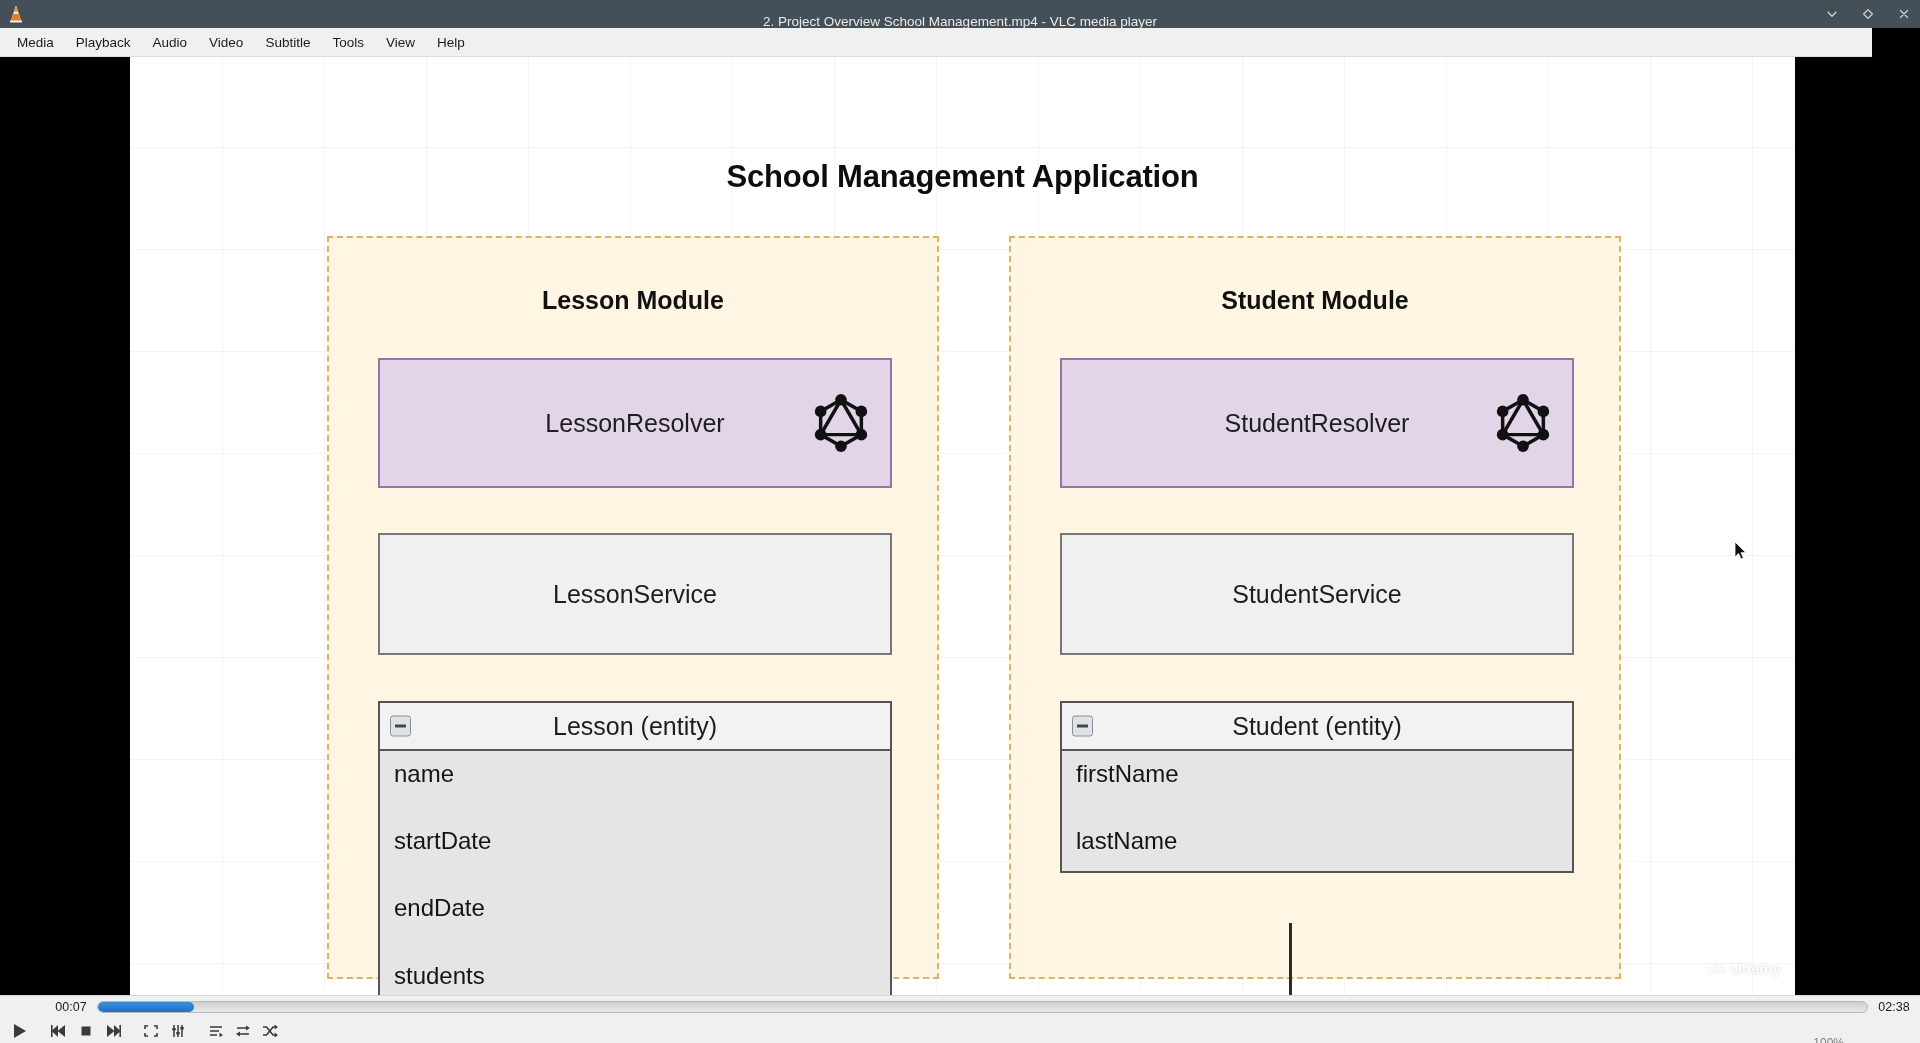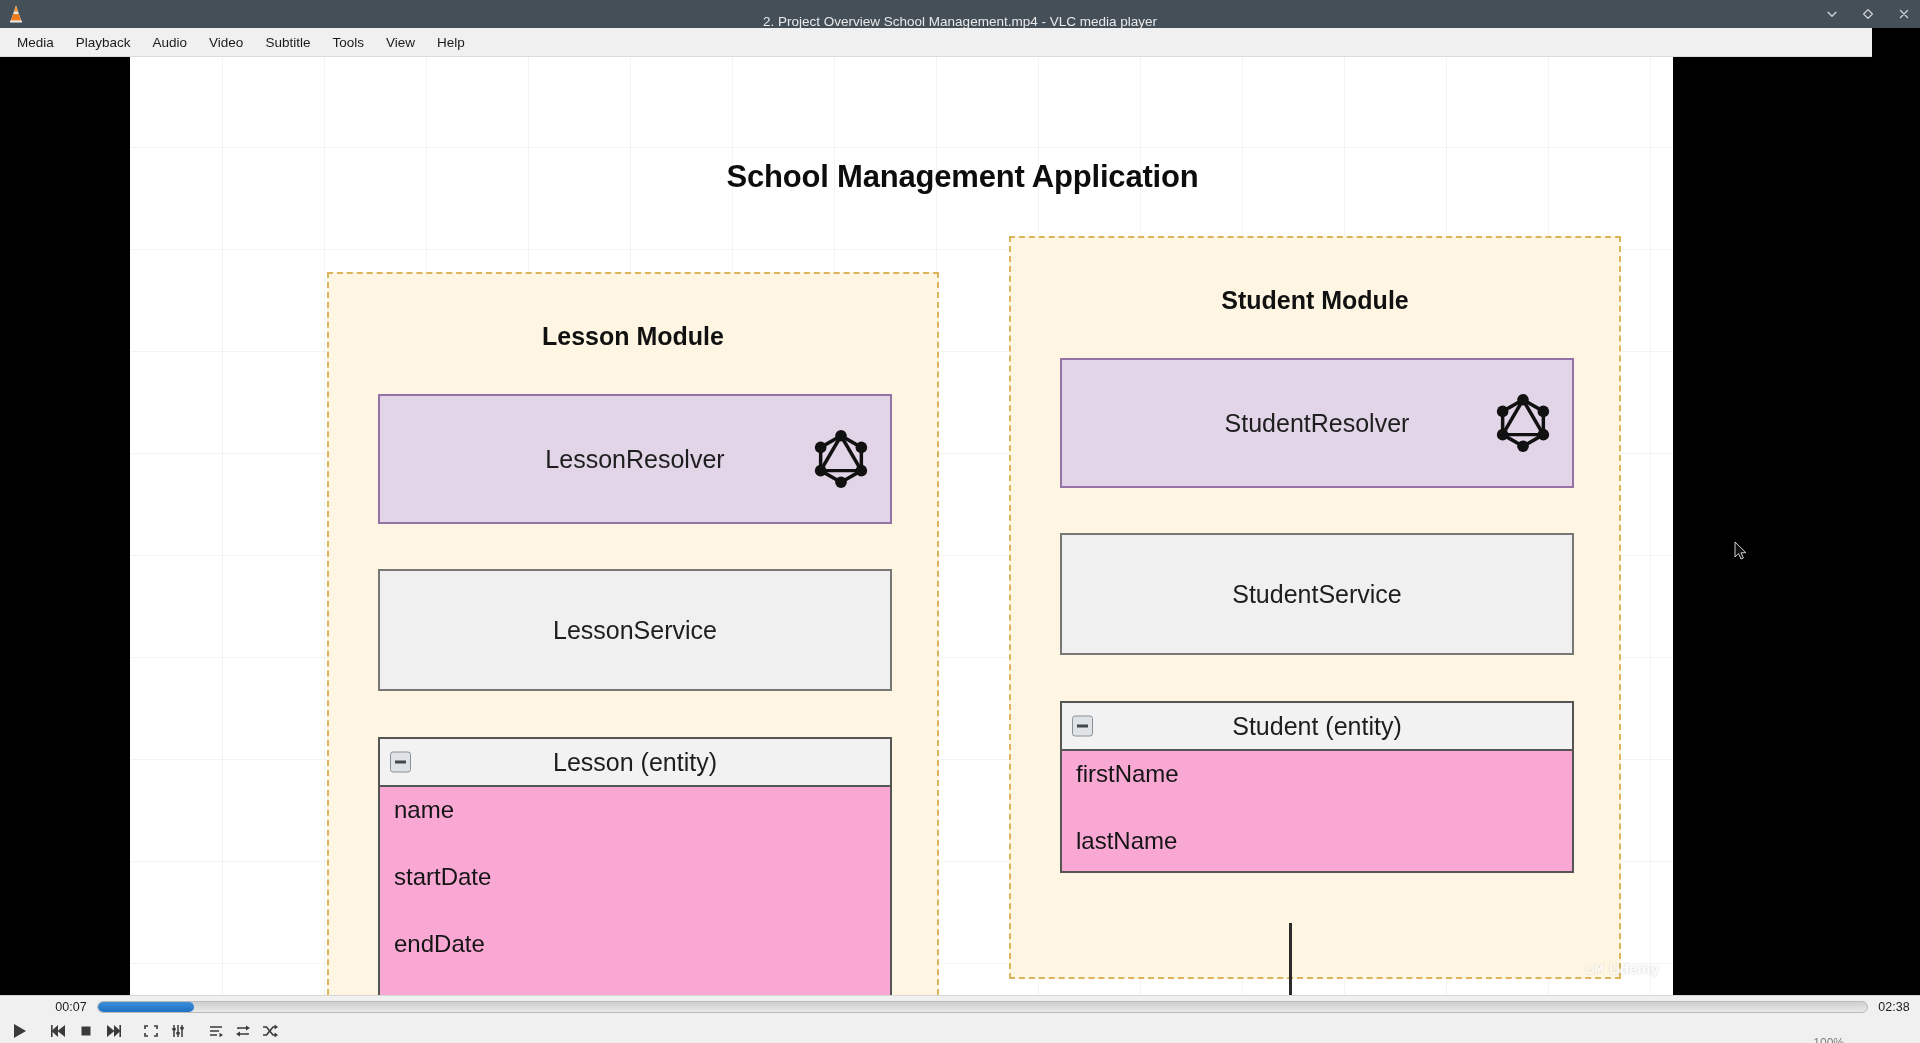--- a/index.html
+++ b/index.html
@@ -53,21 +53,21 @@
 
   
   .video-area {
     position: absolute; top: 57px; left: 0;
     width: 1920px; height: 938px;
     background: #000;
     overflow: hidden;
   }
   .video-frame {
     position: absolute; top: 0; left: 130px;
-    width: 1543px; height: 938px;
+    width: 1665px; height: 938px;
     background: #ffffff;
     overflow: hidden;
   }
   
   .grid {
     position: absolute; inset: 0;
     background-image:
       linear-gradient(to right, rgba(0,0,0,0.045) 1px, transparent 1px),
       linear-gradient(to bottom, rgba(0,0,0,0.045) 1px, transparent 1px);
     background-size: 102px 102px;
@@ -81,21 +81,21 @@
     letter-spacing: -0.2px;
   }
 
   
   .module {
     position: absolute;
     background: #fef6e3;
     border: 2px dashed #dcb45c;
     top: 179px; height: 743px;
   }
-  .module.lesson { left: 197px; width: 612px; margin-top: 36px; }
+  .module.lesson { left: 197px; width: 612px; }
   .module.student { left: 879px; width: 612px; }
   .module-title {
     position: absolute; top: 48px; left: 0; width: 100%;
     text-align: center;
     font-size: 25px; font-weight: bold; color: #111;
   }
 
   .node {
     position: absolute;
     left: 49px; width: 514px;
@@ -115,21 +115,21 @@
   .node.service {
     top: 295px; height: 122px;
     background: #f0f0f0;
     border: 2px solid #777777;
   }
 
   
   .entity {
     position: absolute;
     left: 49px; width: 514px; top: 463px;
-    background: #f9a8d4;
+    background: #e5e5e5;
     border: 2px solid #555555;
   }
   .entity-header {
     position: relative;
     height: 48px;
     background: #f2f2f2;
     border-bottom: 2px solid #555555;
     display: flex; align-items: center; justify-content: center;
   }
   .entity-header-title { font-size: 25px; color: #1e1e1e; }

